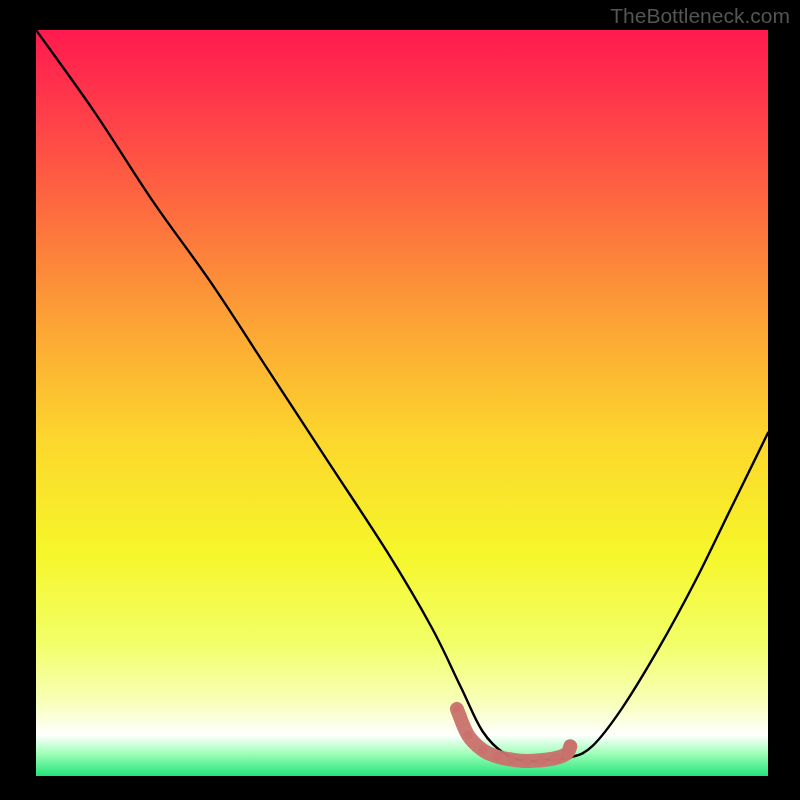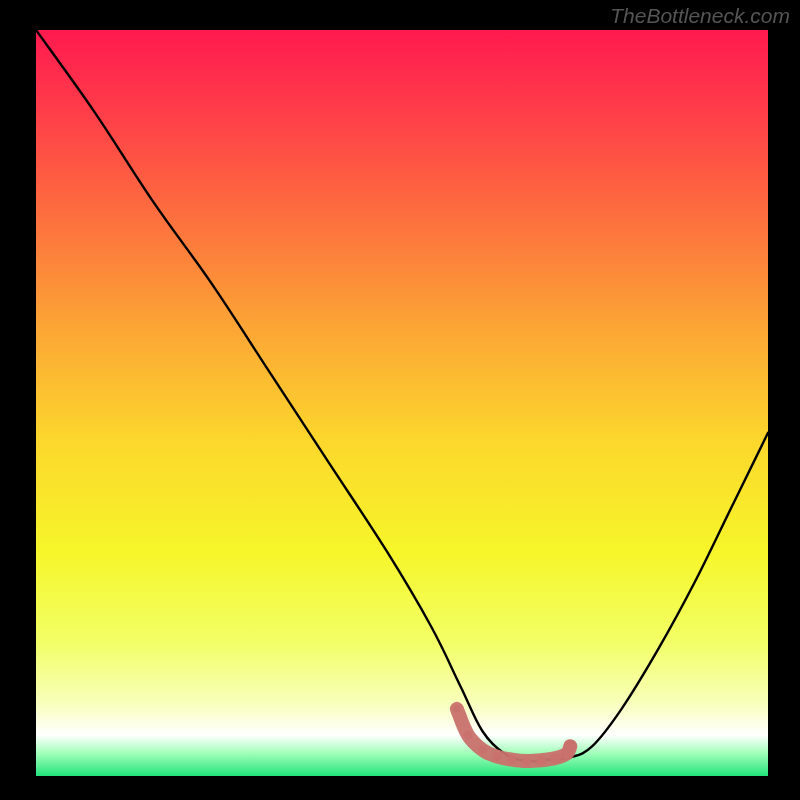--- a/index.html
+++ b/index.html
@@ -7,21 +7,20 @@
     padding: 0;
     width: 800px;
     height: 800px;
     overflow: hidden;
   }
   .frame {
     position: relative;
     width: 800px;
     height: 800px;
     background: #000;
-    font-style: italic;
   }
   .plot-area {
     position: absolute;
     box-sizing: border-box;
   }
   .gradient {
     position: absolute;
     inset: 0;
   }
   svg.curve {

